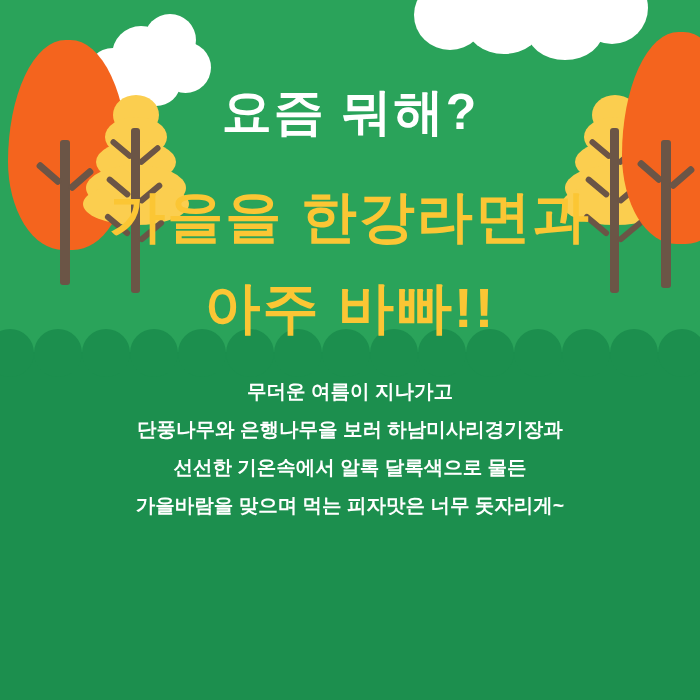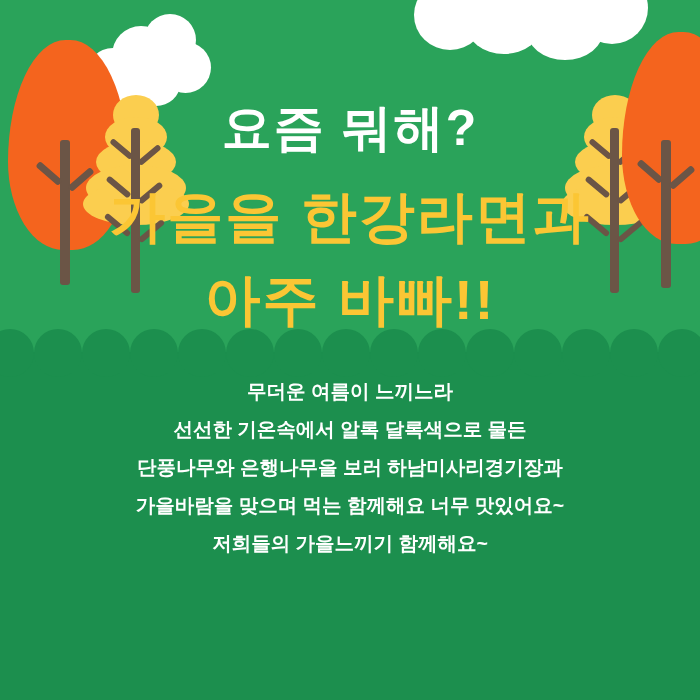--- a/index.html
+++ b/index.html
@@ -124,21 +124,21 @@
     position: absolute;
     left: 0;
     top: 0;
     width: 700px;
     text-align: center;
     z-index: 6;
   }
   .title-white {
     position: absolute;
     left: 0;
-    top: 100px;
+    top: 84px;
     width: 700px;
     color: #ffffff;
     font-size: 50px;
     font-weight: bold;
     letter-spacing: 2px;
     line-height: 1.15;
   }
   .title-yellow-1 {
     position: absolute;
     left: 0;
@@ -146,21 +146,21 @@
     width: 700px;
     color: #fbc634;
     font-size: 56px;
     font-weight: bold;
     letter-spacing: 2px;
     line-height: 1.15;
   }
   .title-yellow-2 {
     position: absolute;
     left: 0;
-    top: 268px;
+    top: 276px;
     width: 700px;
     color: #fbc634;
     font-size: 56px;
     font-weight: bold;
     letter-spacing: 2px;
     line-height: 1.15;
   }
 
   
   .body-text {
@@ -275,20 +275,19 @@
     <i style="left:658px;"></i>
   </div>
 
   <div class="headline">
     <div class="title-white">요즘 뭐해?</div>
     <div class="title-yellow-1">가을을 한강라면과</div>
     <div class="title-yellow-2">아주 바빠!!</div>
   </div>
 
   <div class="body-text">
-    <span class="body-line">무더운 여름이 느끼느라</span>
+    <span class="body-line">무더운 여름이 지나가고</span>
+    <span class="body-line">단풍나무와 은행나무을 보러 하남미사리경기장과</span>
     <span class="body-line">선선한 기온속에서 알록 달록색으로 물든</span>
-    <span class="body-line">단풍나무와 은행나무을 보러 하남미사리경기장과</span>
-    <span class="body-line">가을바람을 맞으며 먹는 함께해요 너무 맛있어요~</span>
-    <span class="body-line">저희들의 가을느끼기 함께해요~</span>
+    <span class="body-line">가을바람을 맞으며 먹는 피자맛은 너무 돗자리게~</span>
   </div>
 
 </div>
 
 </body></html>

